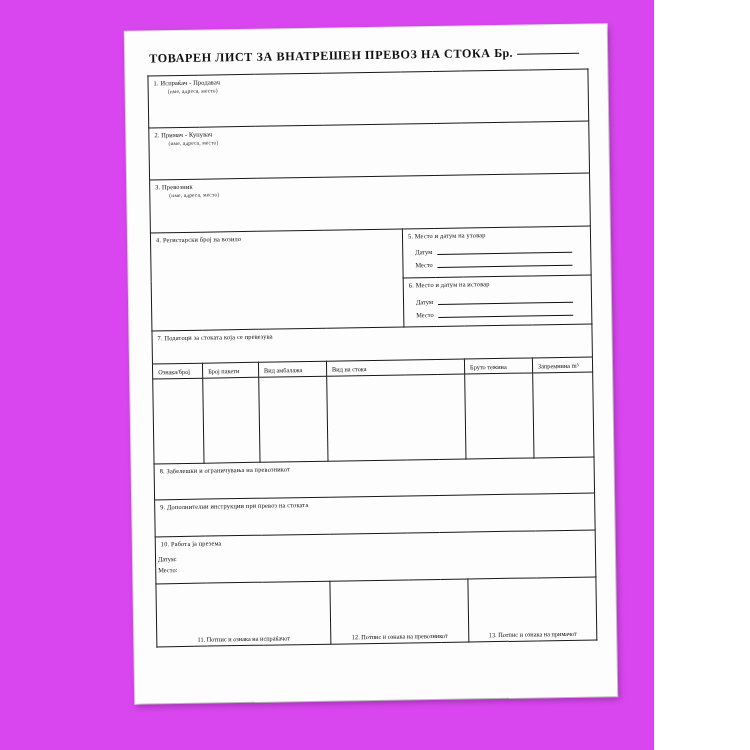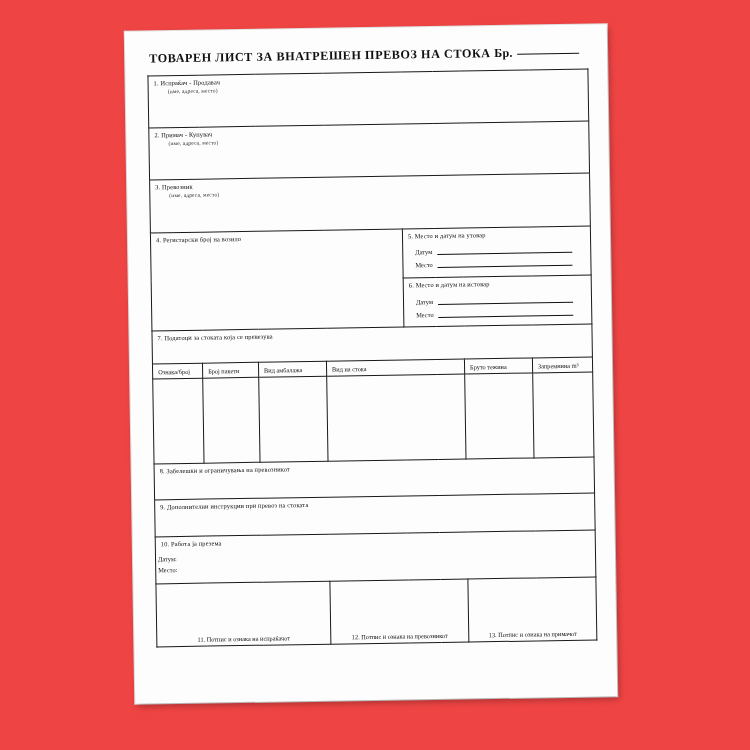--- a/index.html
+++ b/index.html
@@ -5,23 +5,23 @@
   html, body {
     margin: 0;
     padding: 0;
     width: 750px;
     height: 750px;
     background: #ffffff;
     font-family: "Liberation Serif", serif;
   }
   #stage {
     position: relative;
-    width: 750px;
+    width: 654px;
     height: 750px;
-    background: #ef4444;
+    background: #d946ef;
     overflow: hidden;
   }
   
   #sheet {
     position: absolute;
     left: 130px;
     top: 28px;
     width: 482px;
     height: 672px;
     background: #fdfdfd;

